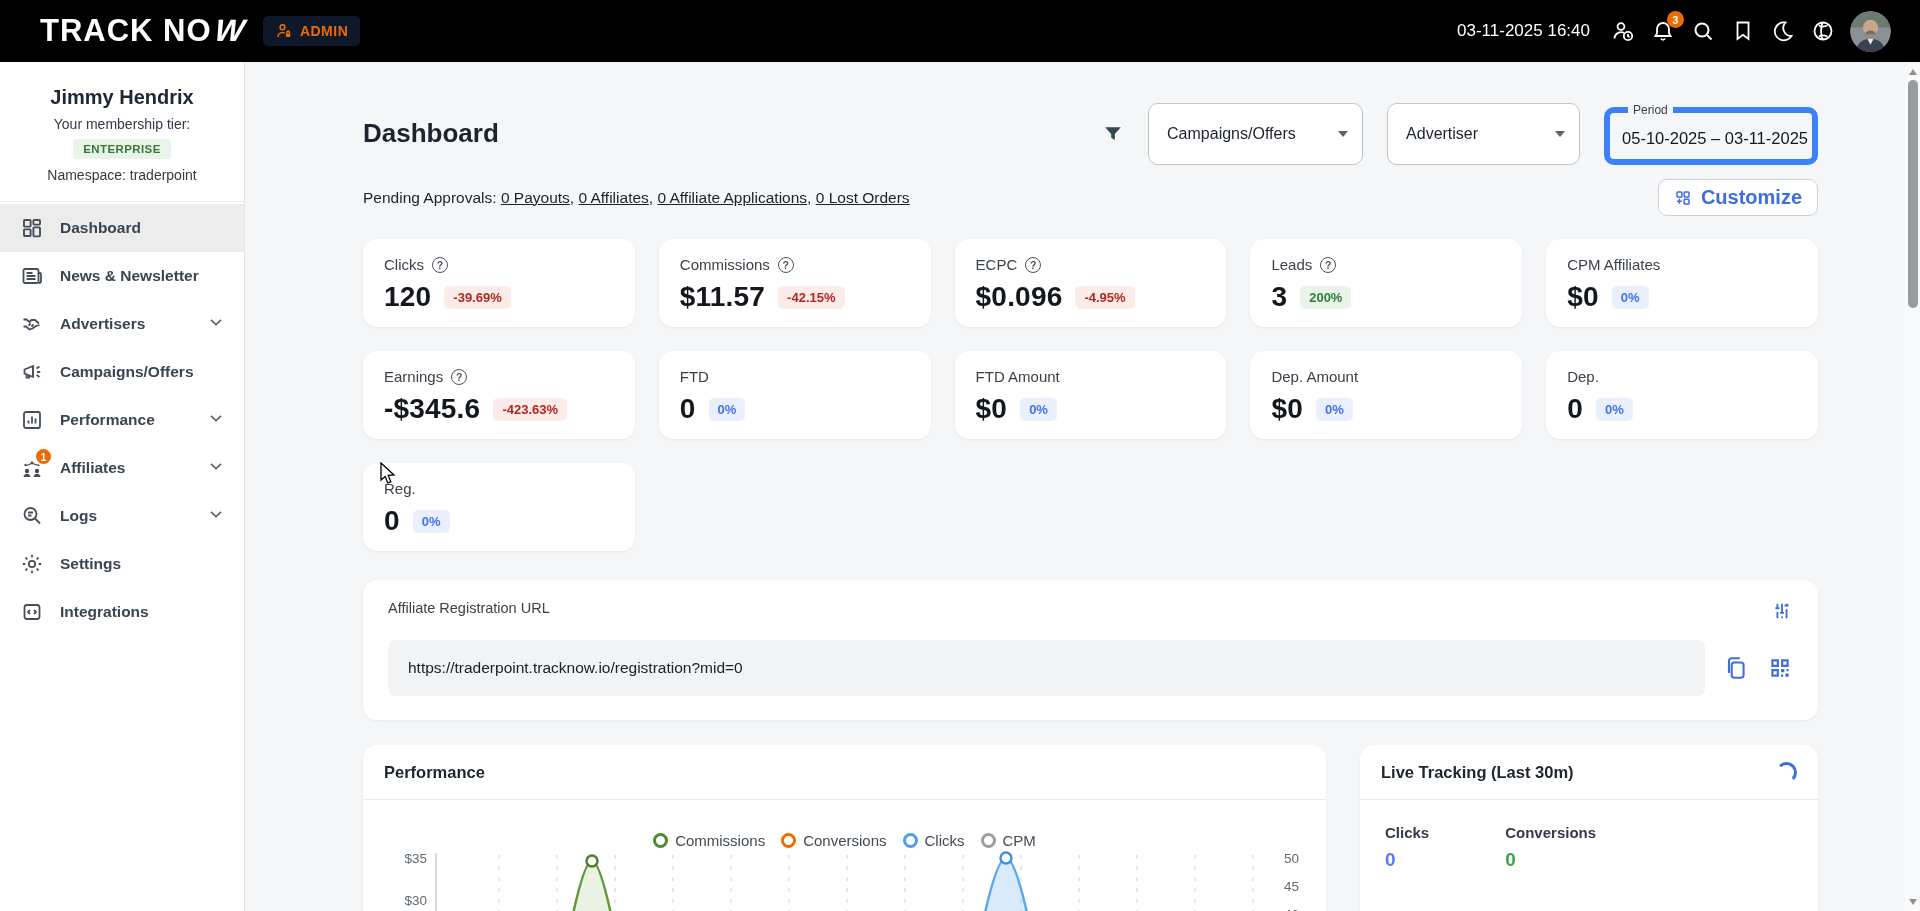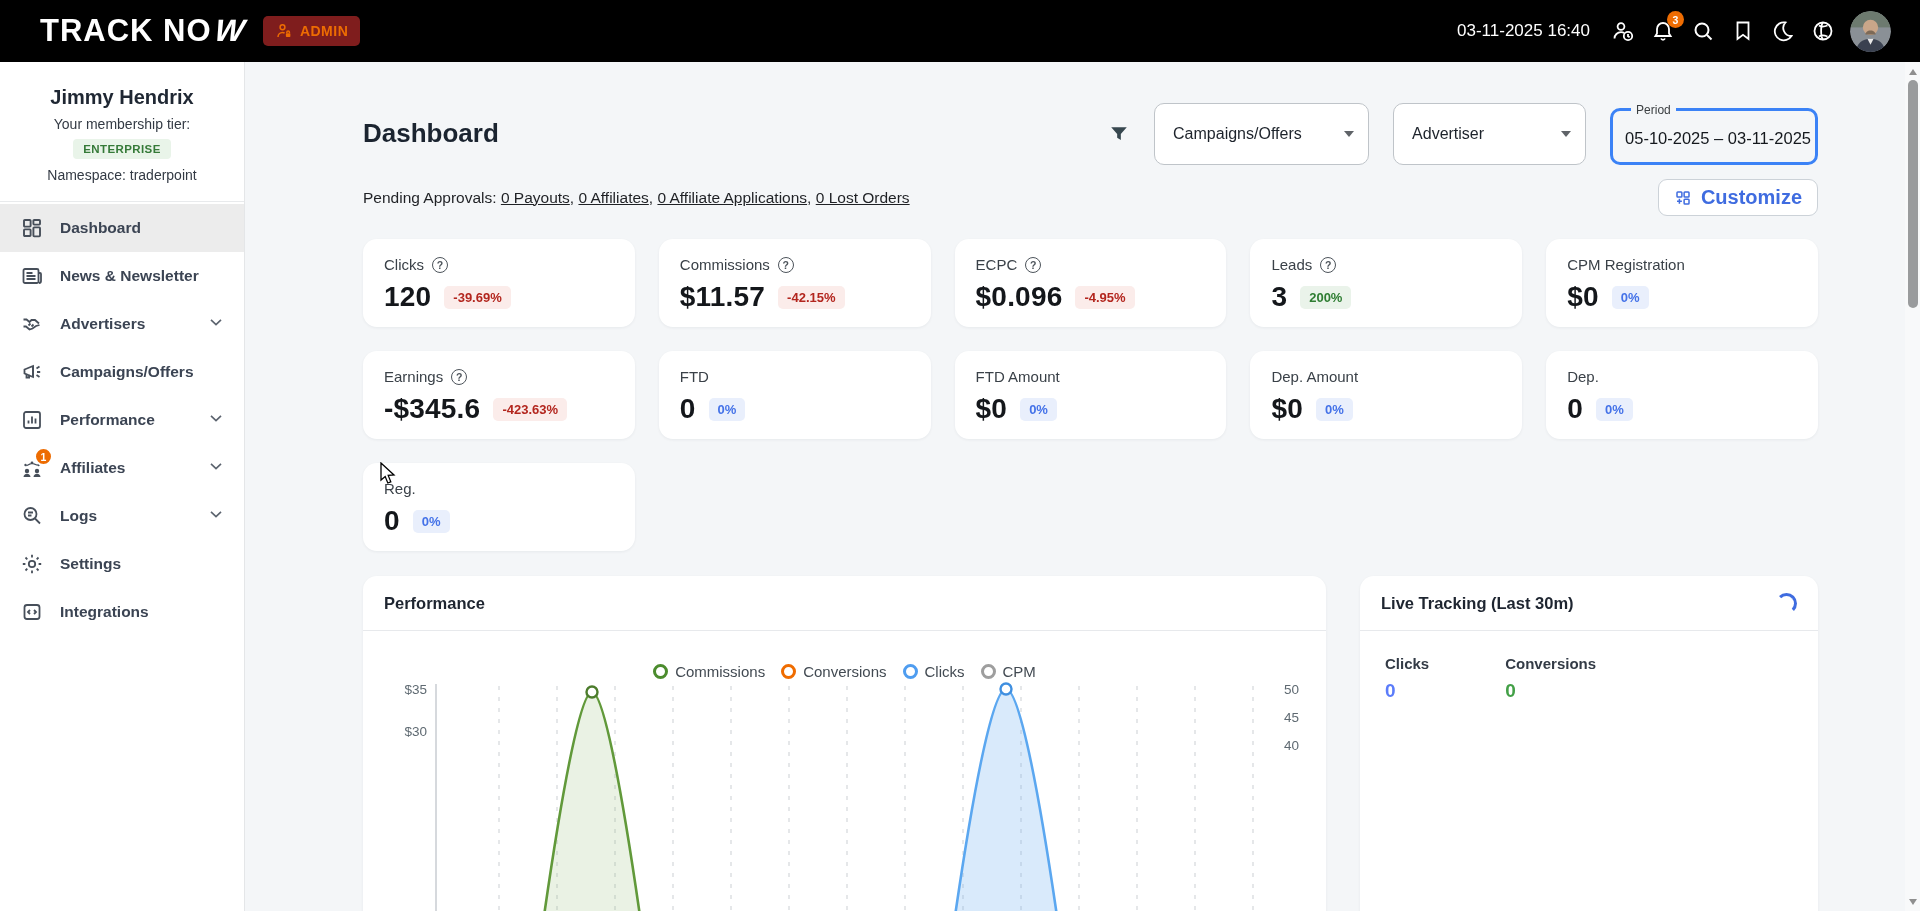--- a/index.html
+++ b/index.html
@@ -2,21 +2,21 @@
 <html><head>
 <meta charset="utf-8">
 <style>
   * { margin:0; padding:0; box-sizing:border-box; }
   html,body { width:1920px; height:911px; overflow:hidden; font-family:"Liberation Sans", sans-serif; background:#f4f6f8; }
 
   
   .topbar { position:relative; height:62px; background:#000; display:flex; align-items:center; padding:0 29px 0 40px; z-index:50; }
   .logo { color:#fff; font-size:31px; font-weight:800; letter-spacing:1px; white-space:nowrap; }
   .logo-w { display:inline-block; transform:skewX(-18deg); margin-left:3px; }
-  .admin-badge { display:flex; align-items:center; gap:7px; background:#7f1d1d; border-radius:5px; padding:6px 12px; margin-left:18px; }
+  .admin-badge { display:flex; align-items:center; gap:7px; background:#0f172a; border-radius:5px; padding:6px 12px; margin-left:18px; }
   .admin-badge span { color:#ed6c02; font-size:14px; font-weight:700; letter-spacing:.5px; }
   .topbar-right { margin-left:auto; display:flex; align-items:center; gap:14px; }
   .topbar-date { color:#fff; font-size:17px; font-weight:500; margin-right:6px; white-space:nowrap; }
   .tb-icon { position:relative; width:26px; height:26px; color:#fff; display:flex; align-items:center; justify-content:center; cursor:pointer; }
   .tb-icon svg { width:24px; height:24px; }
   .notif-badge { position:absolute; top:-7px; right:-8px; min-width:17px; height:17px; background:#ed6c02; border-radius:50%; color:#fff; font-size:10.5px; font-weight:700; display:flex; align-items:center; justify-content:center; }
   .avatar { width:41px; height:41px; border-radius:50%; overflow:hidden; cursor:pointer; flex:0 0 auto; }
 
   
   .shell { display:flex; height:849px;gap:16px; }
@@ -42,21 +42,21 @@
   
   .main { flex:1; padding:0 102px 0 102px; overflow:hidden; }
   .main-header { display:flex; align-items:center; margin-top:40px; height:63px; }
   .page-title { font-size:26px; font-weight:700; color:#1b2430; }
   .filters { margin-left:auto; display:flex; align-items:center; gap:24px; }
   .funnel { width:22px; height:22px; color:#37474f; cursor:pointer; }
   .select-box { display:flex; align-items:center; justify-content:space-between; width:215px; height:62px; background:#fff; border:1px solid #bfc4c9; border-radius:10px; padding:0 14px 0 18px; cursor:pointer; }
   .select-box.advertiser { width:193px; }
   .select-text { font-size:16px; color:#1d232b; }
   .caret { width:0; height:0; border-left:5.5px solid transparent; border-right:5.5px solid transparent; border-top:6px solid #5f6368; }
-  .period-fieldset { width:188px; height:62px; border:3px solid #3b82f6; border-radius:10px; padding:0 4px 0 12px; background:transparent; }
+  .period-fieldset { width:188px; height:62px; border:6px solid #3b82f6; border-radius:10px; padding:0 4px 0 12px; background:transparent; }
   .period-fieldset legend { font-size:12px; color:#3c4043; padding:0 5px; margin-left:6px; }
   .period-value { font-size:16.5px; color:#14181d; margin-top:12px; white-space:nowrap; }
 
   .sub-header { display:flex; align-items:center; margin-top:14px; }
   .pending { font-size:15.5px; color:#1f2125; }
   .pending a { color:#1f2125; text-decoration:underline; cursor:pointer; }
   .customize-btn { margin-left:auto; display:flex; align-items:center; gap:9px; height:37px; padding:0 15px; background:#fff; border:1px solid #ccd2d8; border-radius:9px; color:#3f6ce0; font-size:20px; font-weight:600; cursor:pointer; }
   .customize-btn svg { width:18px; height:18px; }
 
   
@@ -407,21 +407,21 @@
             <span class="qmark"></span>
           </div>
         <div class="stat-bottom">
             <span class="stat-value">3</span>
             <span class="delta positive">200%</span>
           </div>
       </div>
 
       <div class="stat-card">
         <div class="stat-top">
-            <span class="stat-label">CPM Registration</span>
+            <span class="stat-label">CPM Affiliates</span>
           </div>
         <div class="stat-bottom">
             <span class="stat-value">$0</span>
             <span class="delta neutral">0%</span>
           </div>
       </div>
 
       <div class="stat-card">
         <div class="stat-top">
             <span class="stat-label">Earnings</span>
@@ -478,20 +478,46 @@
             <span class="stat-label">Reg.</span>
           </div>
         <div class="stat-bottom">
             <span class="stat-value">0</span>
             <span class="delta neutral">0%</span>
           </div>
       </div>
 
     </div>
 
+    <div class="reg-card">
+      <div class="reg-top">
+        <span class="reg-label">Affiliate Registration URL</span>
+        <span class="reg-tune">
+          <svg viewBox="0 0 24 24" fill="none" stroke="currentColor" stroke-width="2">
+              <path d="M7 4v16M12 4v16M17 4v16" opacity=".0"></path>
+              <path d="M7 4v5M7 13v7M12 4v10M12 18v2M17 4v2M17 10v10"></path>
+              <path d="M4.8 9h4.4M9.8 14h4.4M14.8 6h4.4"></path>
+            </svg>
+        </span>
+      </div>
+      <div class="reg-row">
+        <input class="reg-input" type="text" value="https://traderpoint.tracknow.io/registration?mid=0" style="">
+        <span class="reg-action">
+          <svg viewBox="0 0 24 24" fill="none" stroke="currentColor" stroke-width="1.9">
+              <rect x="8" y="7" width="11" height="14" rx="2.5"></rect>
+              <path d="M5.5 16.5v-11A2.5 2.5 0 0 1 8 3h7.5"></path>
+            </svg>
+        </span>
+        <span class="reg-action">
+          <svg viewBox="0 0 24 24" fill="currentColor">
+              <path d="M4 4h7v7H4zM6 6v3h3V6zM13 4h7v7h-7zM15 6v3h3V6zM4 13h7v7H4zM6 15v3h3v-3zM13 13h3v3h-3zM17 17h3v3h-3zM13 18h2v2h-2zM18 13h2v2h-2z"></path>
+            </svg>
+        </span>
+      </div>
+    </div>
 
     <div class="charts-row">
       <section class="panel perf-panel">
         <div class="panel-header">
           <span class="panel-title">Performance</span>
         </div>
         <div class="legend-row">
           <span class="legend-item">
               <span class="legend-dot ld-commissions"></span>
               <span class="legend-label">Commissions</span>

